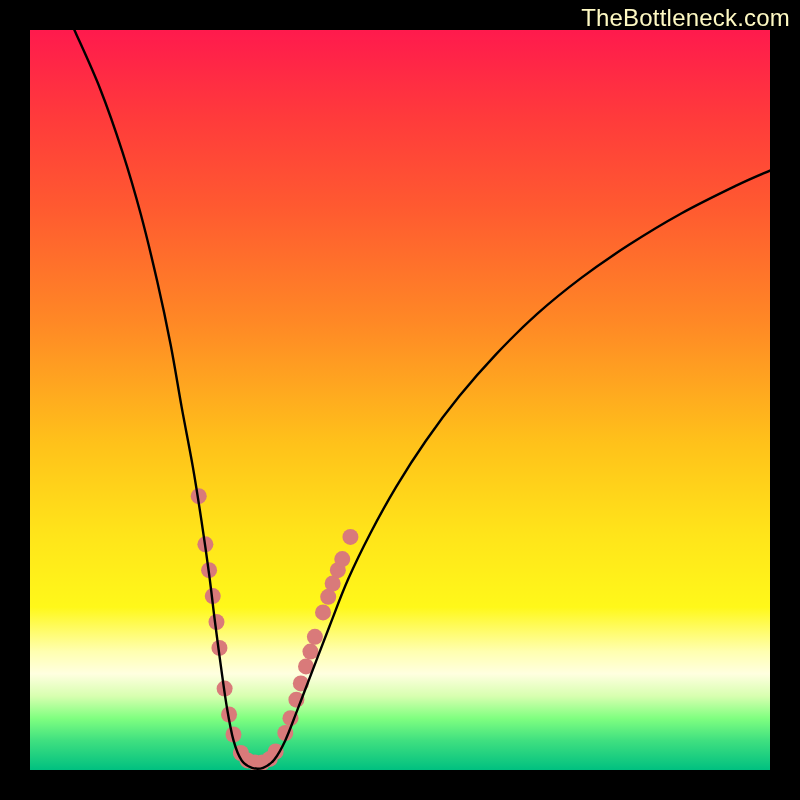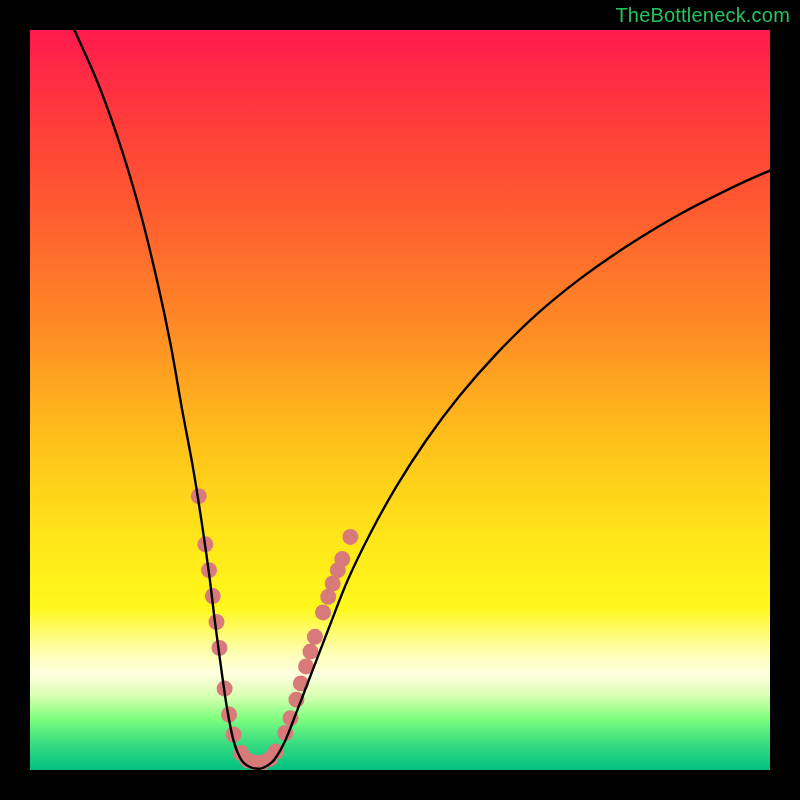--- a/index.html
+++ b/index.html
@@ -37,23 +37,23 @@
       #d8ffb0 90%,
       #80ff80 93%,
       #40e080 96%,
       #00c080 100%
     );
   }
   .watermark {
     position: absolute;
     top: 4px;
     right: 10px;
-    font-size: 20px;
+    font-size: 24px;
     font-weight: 500;
-    color: #22c55e;
+    color: #fef9c3;
     letter-spacing: 0.2px;
     user-select: none;
   }
   svg.curve {
     position: absolute;
     left: 0;
     top: 0;
     width: 740px;
     height: 740px;
   }

